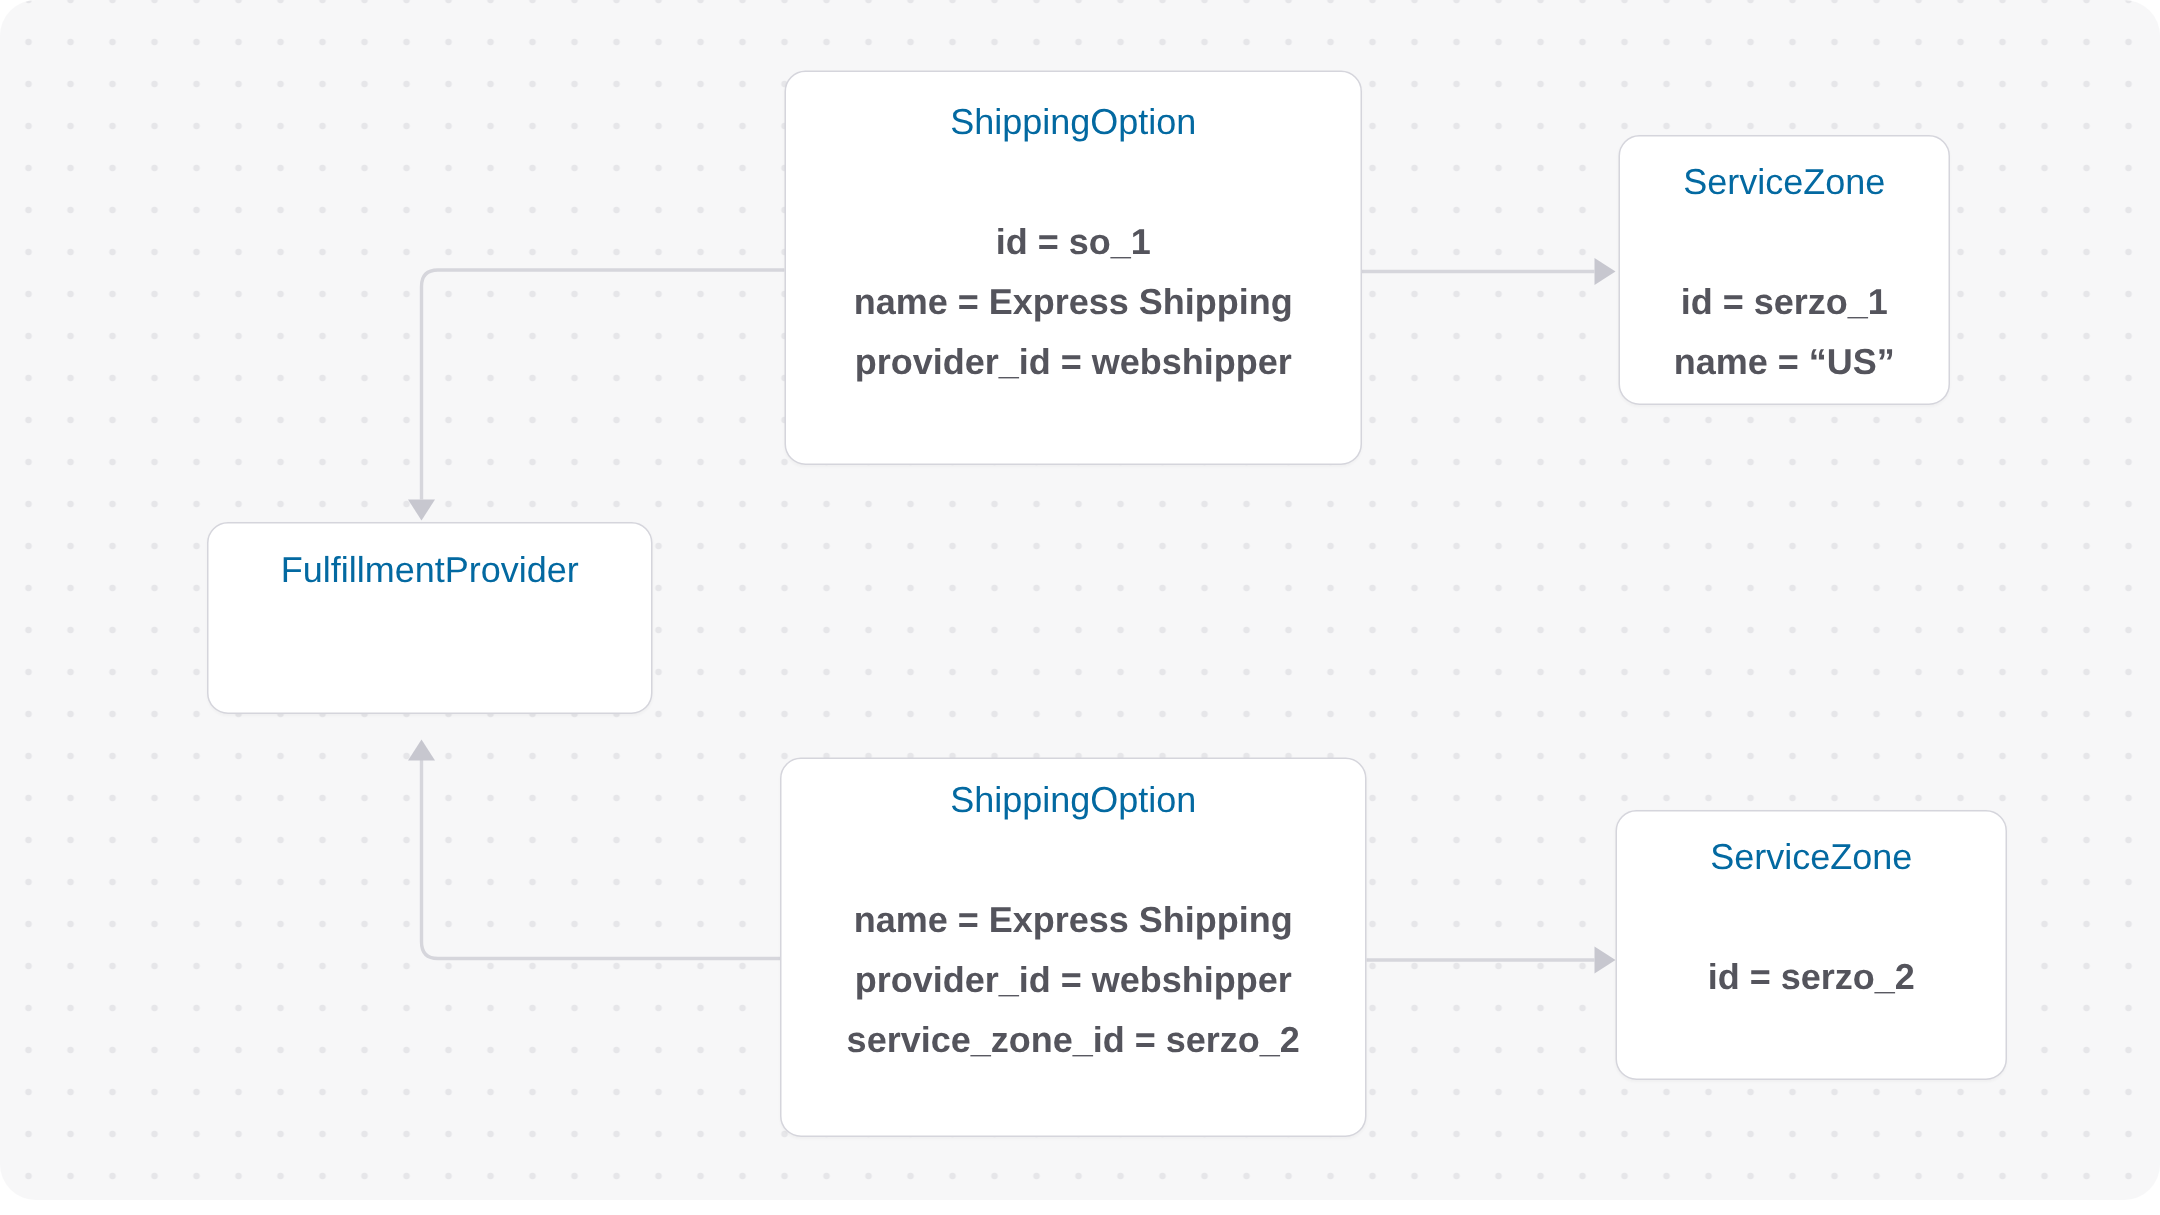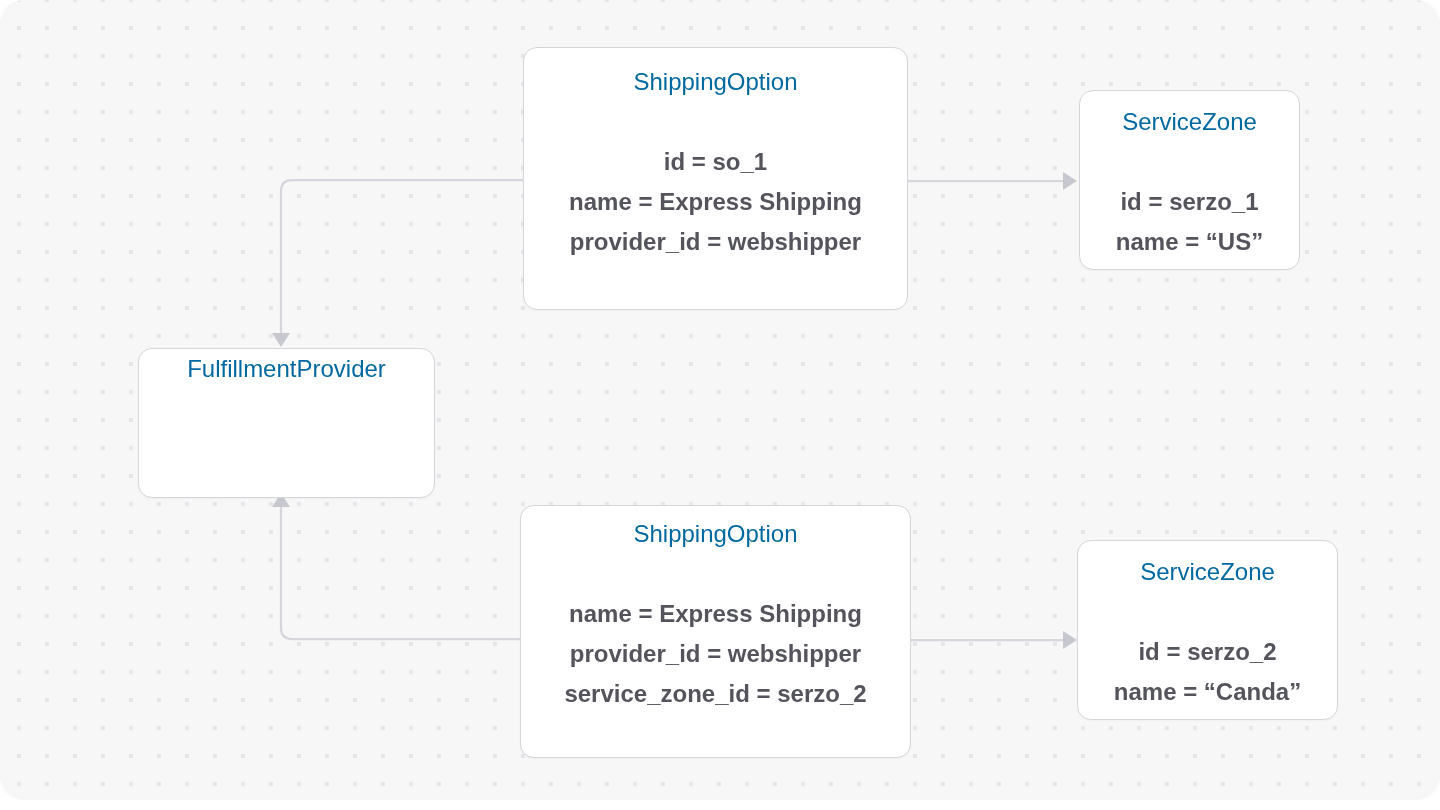--- a/index.html
+++ b/index.html
@@ -73,33 +73,32 @@
     <div class="node-field">provider_id = webshipper</div>
   </div>
 
   <div class="node" style="left:1079px; top:90px; width:221px; height:180px; padding-top:11px;">
     <div class="node-title">ServiceZone</div>
     <div class="node-gap"></div>
     <div class="node-field">id = serzo_1</div>
     <div class="node-field">name = “US”</div>
   </div>
 
-  <div class="node" style="left:138px; top:348px; width:297px; height:150px; padding-top:0;">
+  <div class="node" style="left:138px; top:348px; width:297px; height:128px; padding-top:12px;">
     <div class="node-title">FulfillmentProvider</div>
     <div class="node-gap"></div>
   </div>
 
   <div class="node" style="left:520px; top:505px; width:391px; height:253px; padding-top:8px;">
     <div class="node-title">ShippingOption</div>
     <div class="node-gap"></div>
     <div class="node-field">name = Express Shipping</div>
     <div class="node-field">provider_id = webshipper</div>
     <div class="node-field">service_zone_id = serzo_2</div>
   </div>
 
   <div class="node" style="left:1077px; top:540px; width:261px; height:180px; padding-top:11px;">
     <div class="node-title">ServiceZone</div>
     <div class="node-gap"></div>
     <div class="node-field">id = serzo_2</div>
-    <div class="node-field">name = “Canda”</div>
   </div>
 
 </div>
 
 </body></html>

